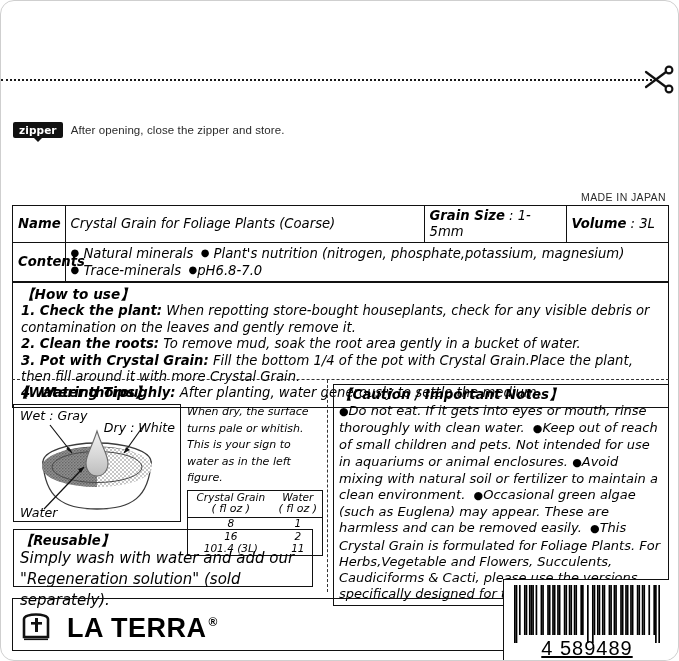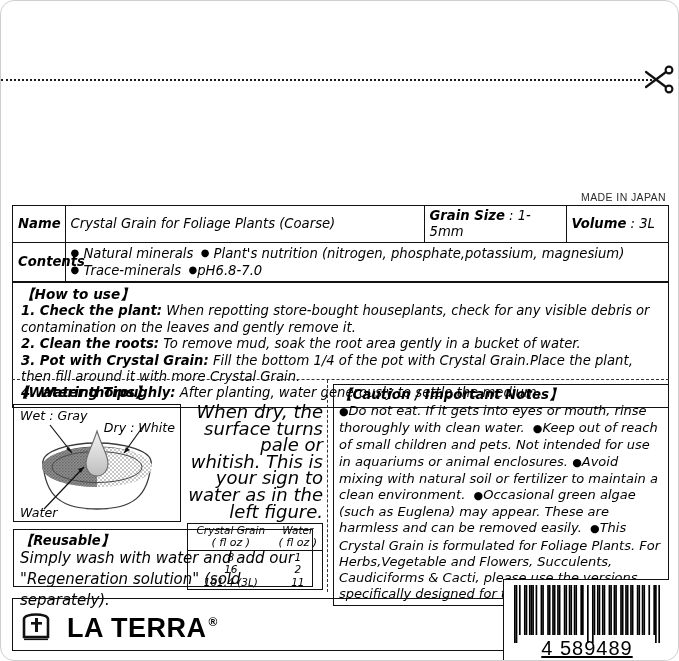--- a/index.html
+++ b/index.html
@@ -207,24 +207,23 @@
     position: relative;
     flex: 0 0 auto;
   }
   .tips-right {
     margin-left: 6px;
     width: 136px;
   }
   .tips-note {
     font-family: "DejaVu Sans", sans-serif;
     font-style: italic;
-    font-size: 18px;
+    font-size: 11px;
     line-height: 16.6px;
     margin-bottom: 3px;
-    text-align: right;
   }
   .wtable {
     border-collapse: collapse;
     width: 136px;
     border: 1.1px solid #111;
   }
   .wtable td, .wtable th {
     border: 0;
     font-family: "DejaVu Sans", sans-serif;
     font-style: italic;
@@ -372,20 +371,24 @@
     <svg class="scissors" viewBox="0 0 30 34">
       <g stroke="#111" stroke-width="2.2" fill="none" stroke-linecap="round">
         <line x1="2" y1="9" x2="22" y2="24"></line>
         <line x1="2" y1="24" x2="22" y2="9"></line>
       </g>
       <circle cx="25" cy="7" r="3.4" stroke="#111" stroke-width="2.1" fill="none"></circle>
       <circle cx="25" cy="26" r="3.4" stroke="#111" stroke-width="2.1" fill="none"></circle>
     </svg>
   </div>
 
+  <div class="zipper-row">
+    <span class="zipper-badge">zipper</span>
+    <span class="zipper-text">After opening, close the zipper and store.</span>
+  </div>
 
   <div class="made-in">MADE IN JAPAN</div>
 
   <div class="frame">
 
     <table class="spec-table">
       <colgroup>
         <col style="width:52px">
           <col>
           <col style="width:142px">

